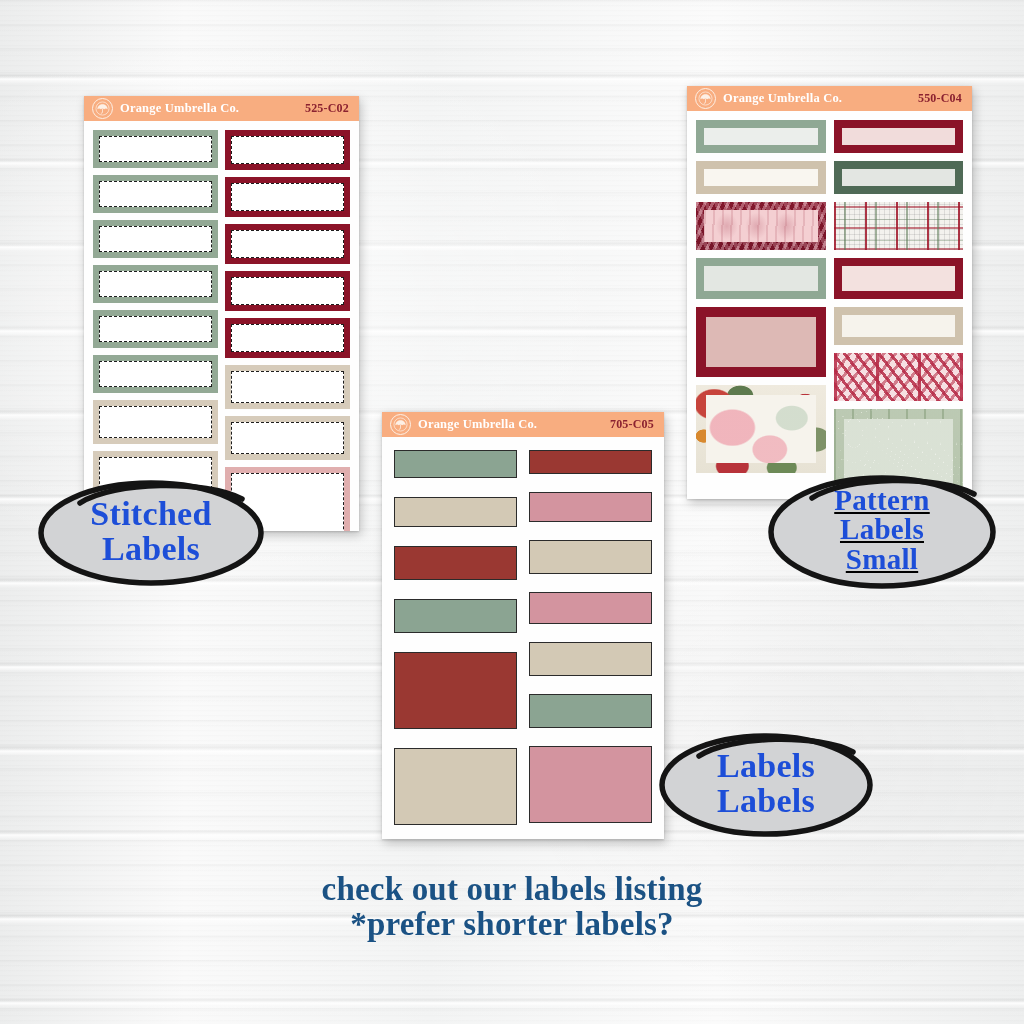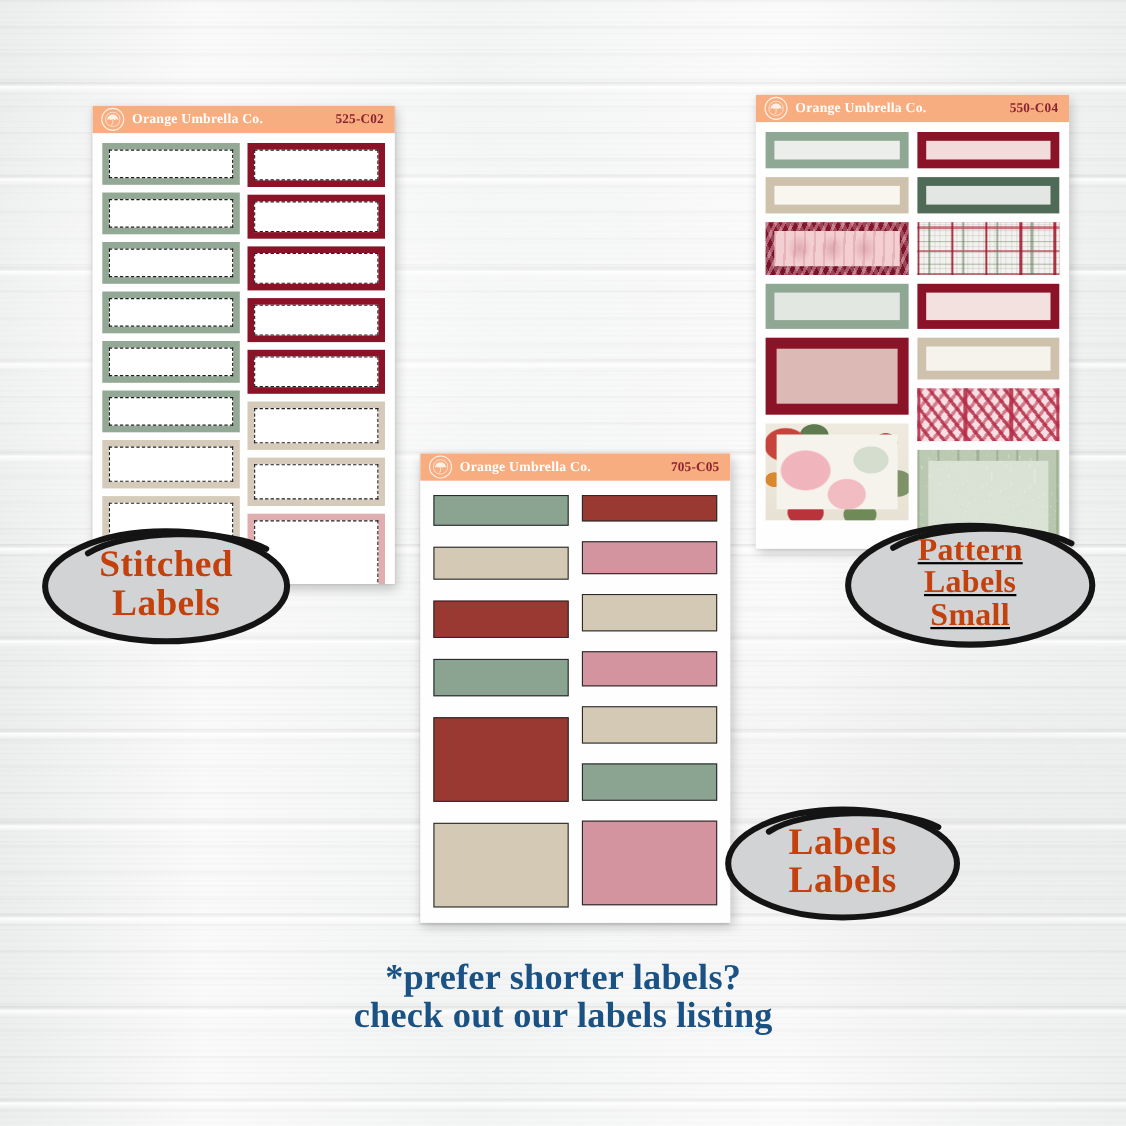--- a/index.html
+++ b/index.html
@@ -56,21 +56,21 @@
   .pl{position:relative;box-sizing:border-box;overflow:hidden;}
   .pl .pin{position:absolute;inset:8px;box-sizing:border-box;}
 
   
   .sl{box-sizing:border-box;border:1.7px solid #2b2b2b;}
 
   
   .badge{position:absolute;display:flex;align-items:center;justify-content:center;
     text-align:center;}
   .badge svg{position:absolute;inset:0;width:100%;height:100%;overflow:visible;}
-  .badge .btext{position:relative;color:#c2410c;font-weight:bold;
+  .badge .btext{position:relative;color:#1d4ed8;font-weight:bold;
     font-family:"Liberation Serif",serif;line-height:1.02;z-index:2;
     letter-spacing:.3px;}
 
   
   #promo{position:absolute;left:0;right:0;top:872px;text-align:center;
     color:#1b5284;font-weight:bold;font-family:"Liberation Serif",serif;
     font-size:33px;line-height:1.07;letter-spacing:.2px;}
   #promo div{white-space:nowrap;}
 </style>
 </head>
@@ -314,15 +314,15 @@
     <ellipse cx="109" cy="55" rx="104" ry="49" fill="#d2d3d5" stroke="#141414" stroke-width="5.5"></ellipse>
     <path d="M42 26 C74 5 162 4 196 22" fill="none" stroke="#141414" stroke-width="5.5" stroke-linecap="round"></path>
   </svg>
   <div class="btext" style="font-size:34px;">
     <div>Labels</div>
     <div>Labels</div>
   </div>
 </div>
 
 <div id="promo">
+  <div>check out our labels listing</div>
   <div>*prefer shorter labels?</div>
-  <div>check out our labels listing</div>
 </div>
 
 </body></html>

